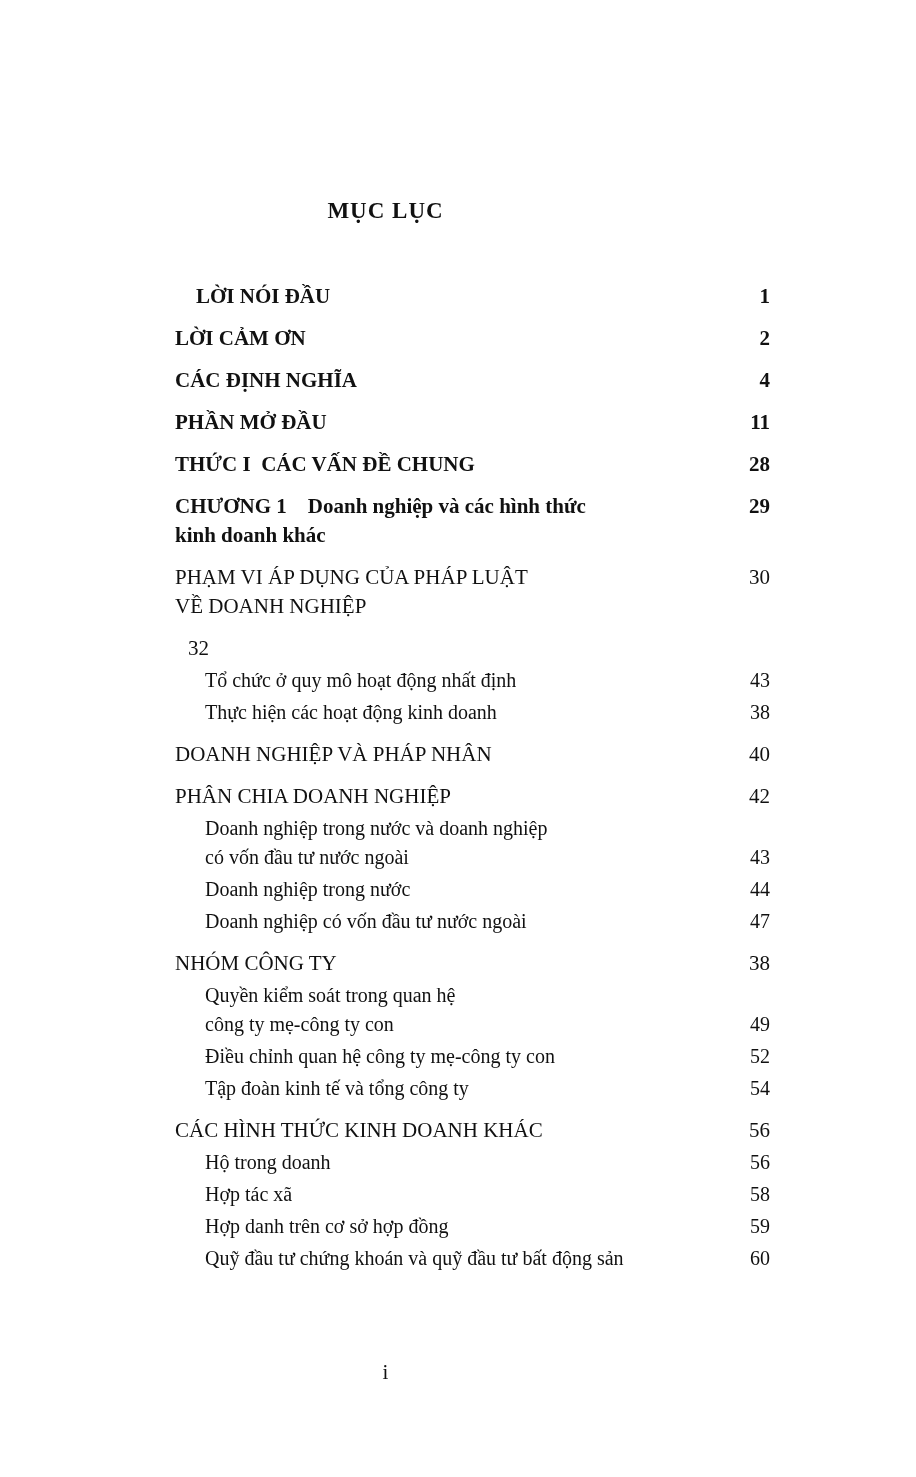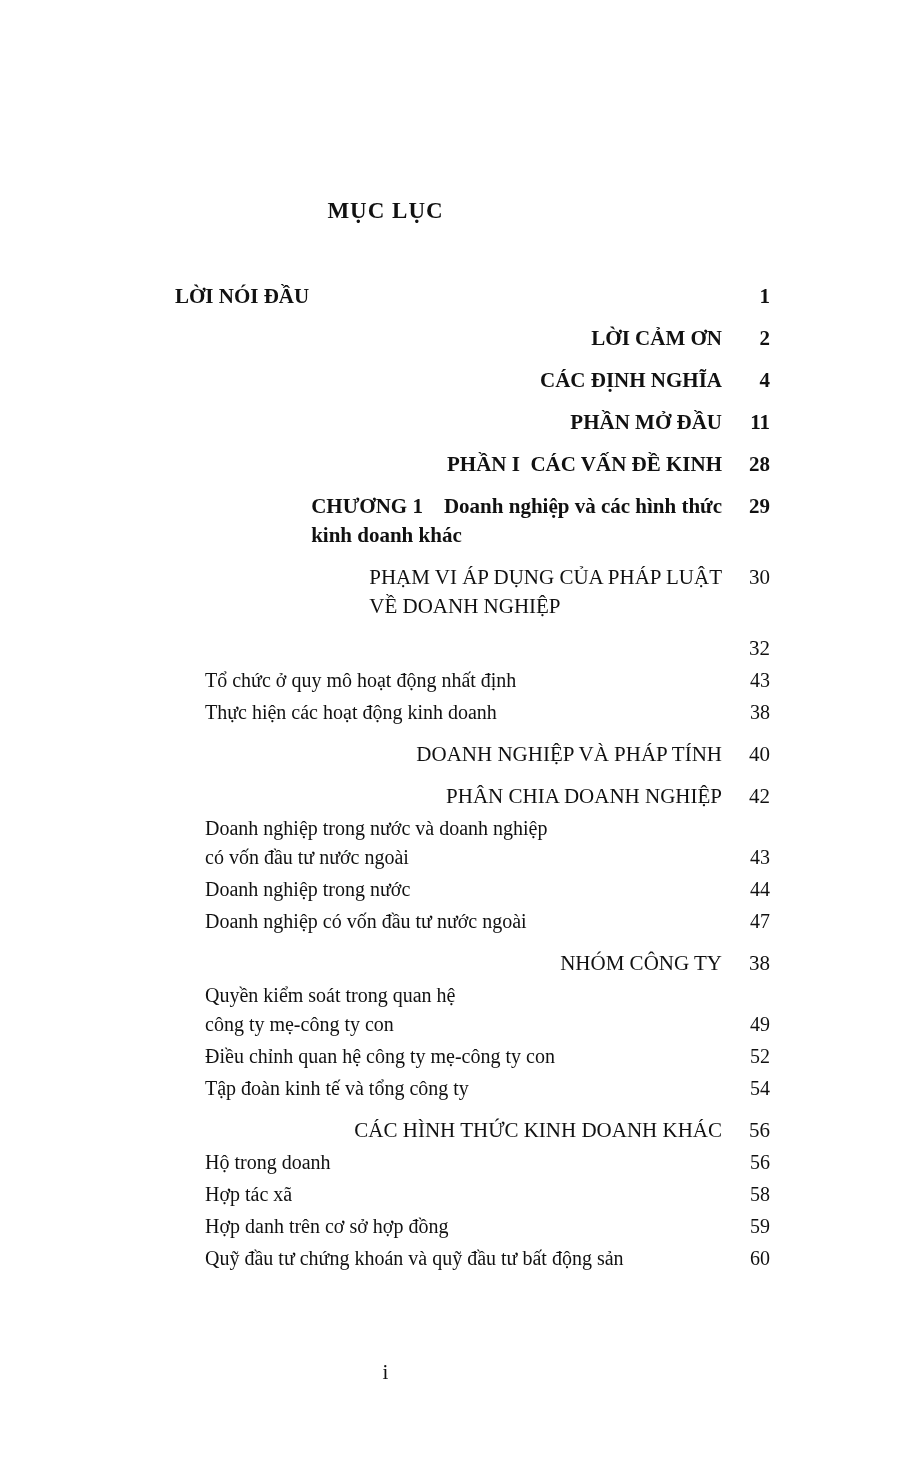--- a/index.html
+++ b/index.html
@@ -29,22 +29,22 @@
     width: 595px;
   }
   .entry {
     display: flex;
     justify-content: space-between;
     align-items: flex-start;
     font-size: 21px;
     line-height: 29px;
     margin-top: 3px;
   }
-  .entry:first-child { margin-top: 0; }
-  .entry.gap { margin-top: 13px; justify-content: flex-end; }
+  .entry:first-child { margin-top: 0; margin-left: 21px; }
+  .entry.gap { margin-top: 13px; }
   .entry.bold { font-weight: bold; }
   .entry.indent { padding-left: 30px; font-size: 20px; align-items: flex-end; }
   .entry-text {
     white-space: pre-wrap;
     padding-right: 14px;
   }
   .entry-page {
     flex: 0 0 auto;
     min-width: 34px;
     text-align: right;
@@ -76,21 +76,21 @@
       </div>
       <div class="entry bold gap">
         <span class="entry-text">CÁC ĐỊNH NGHĨA</span>
         <span class="entry-page">4</span>
       </div>
       <div class="entry bold gap">
         <span class="entry-text">PHẦN MỞ ĐẦU</span>
         <span class="entry-page">11</span>
       </div>
       <div class="entry bold gap">
-        <span class="entry-text">PHẦN I  CÁC VẤN ĐỀ KINH</span>
+        <span class="entry-text">THỨC I  CÁC VẤN ĐỀ CHUNG</span>
         <span class="entry-page">28</span>
       </div>
       <div class="entry bold gap">
         <span class="entry-text">CHƯƠNG 1    Doanh nghiệp và các hình thức<br>kinh doanh khác</span>
         <span class="entry-page">29</span>
       </div>
       <div class="entry gap">
         <span class="entry-text">PHẠM VI ÁP DỤNG CỦA PHÁP LUẬT<br>VỀ DOANH NGHIỆP</span>
         <span class="entry-page">30</span>
       </div>
@@ -99,21 +99,21 @@
       </div>
       <div class="entry indent">
         <span class="entry-text">Tổ chức ở quy mô hoạt động nhất định</span>
         <span class="entry-page">43</span>
       </div>
       <div class="entry indent">
         <span class="entry-text">Thực hiện các hoạt động kinh doanh</span>
         <span class="entry-page">38</span>
       </div>
       <div class="entry gap">
-        <span class="entry-text">DOANH NGHIỆP VÀ PHÁP TÍNH</span>
+        <span class="entry-text">DOANH NGHIỆP VÀ PHÁP NHÂN</span>
         <span class="entry-page">40</span>
       </div>
       <div class="entry gap">
         <span class="entry-text">PHÂN CHIA DOANH NGHIỆP</span>
         <span class="entry-page">42</span>
       </div>
       <div class="entry indent">
         <span class="entry-text">Doanh nghiệp trong nước và doanh nghiệp<br>có vốn đầu tư nước ngoài</span>
         <span class="entry-page">43</span>
       </div>

